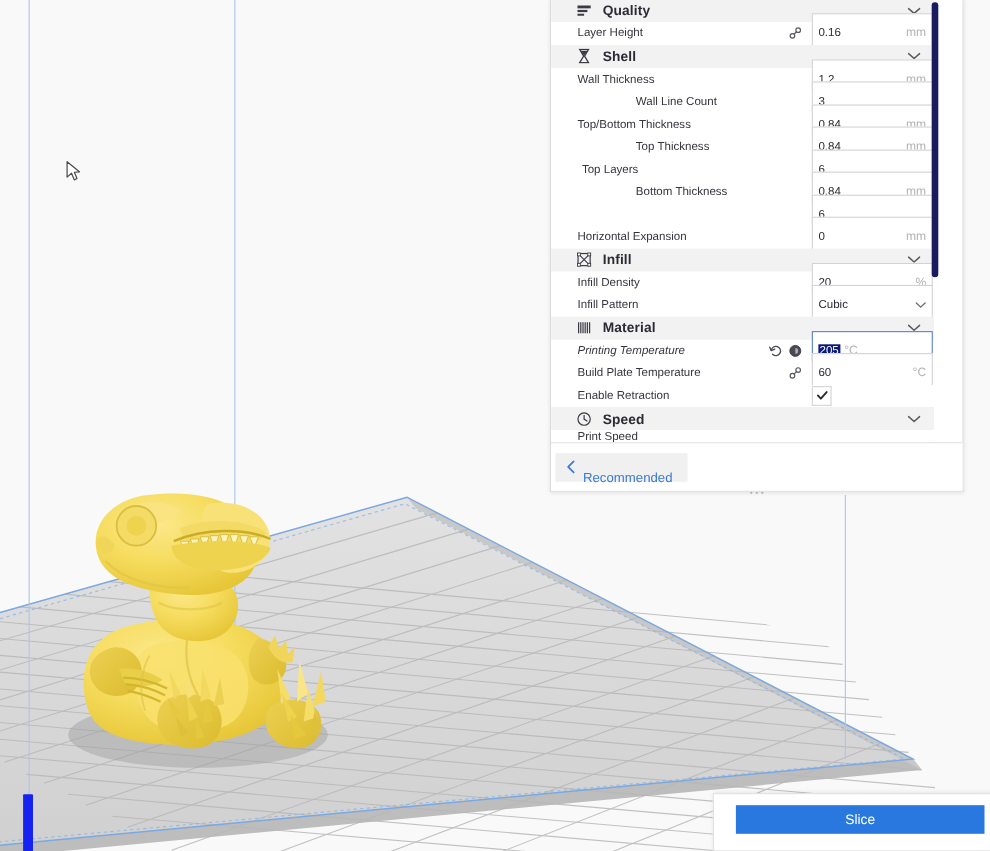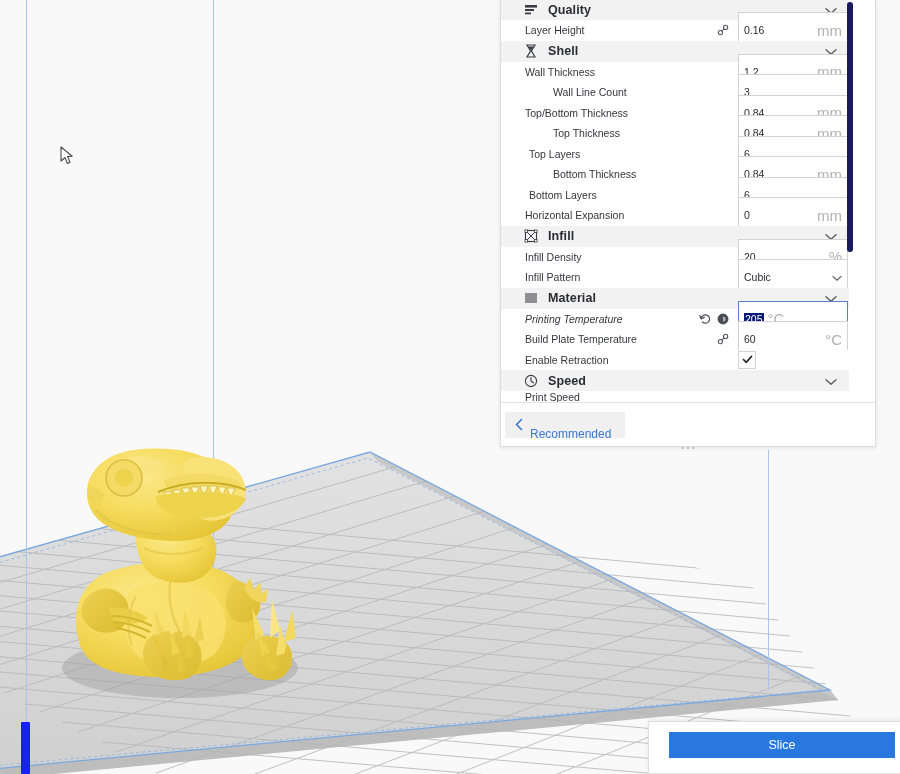--- a/index.html
+++ b/index.html
@@ -102,21 +102,21 @@
   }
   .setting-label {
     font-size: 10.5px;
     color: #35353f;
     white-space: nowrap;
     flex: 1 1 auto;
     overflow: hidden;
   }
   .setting-label.italic { font-style: italic; }
   .lvl0 { padding-left: 24px; }
-  .lvl1 { padding-left: 52px; }
+  .lvl1 { padding-left: 52px; margin-left: 25px; }
   .lvl2 { padding-left: 28px; }
 
   .row-icons {
     display: flex;
     align-items: center;
     gap: 6px;
     margin-right: 7px;
     flex: 0 0 auto;
   }
 
@@ -140,21 +140,21 @@
     white-space: nowrap;
     overflow: hidden;
   }
   .field-value.selected {
     background: #0a1a7a;
     color: #ffffff;
     padding: 0 1px;
     flex: 0 0 auto;
   }
   .field-unit {
-    font-size: 15px;
+    font-size: 11px;
     color: #b2b2b2;
     flex: 0 0 auto;
     margin-left: 4px;
   }
   .field.dropdown .chev { margin-left: auto; }
   .field.checkbox {
     width: 18px;
     justify-content: center;
     padding: 0;
   }
@@ -497,21 +497,20 @@
             </span>
           </div>
           <div class="setting-row">
             <span class="setting-label lvl1">Bottom Thickness</span>
             <span class="field">
               <span class="field-value">0.84</span>
               <span class="field-unit">mm</span>
             </span>
           </div>
           <div class="setting-row">
-            <span class="setting-label lvl2">Bottom Layers</span>
             <span class="field">
               <span class="field-value">6</span>
             </span>
           </div>
           <div class="setting-row">
             <span class="setting-label lvl0">Horizontal Expansion</span>
             <span class="field">
               <span class="field-value">0</span>
               <span class="field-unit">mm</span>
             </span>

